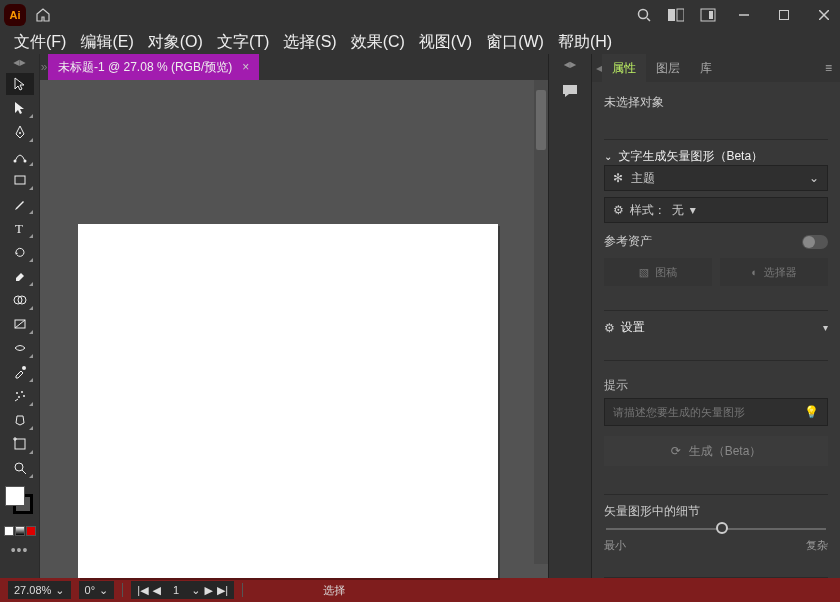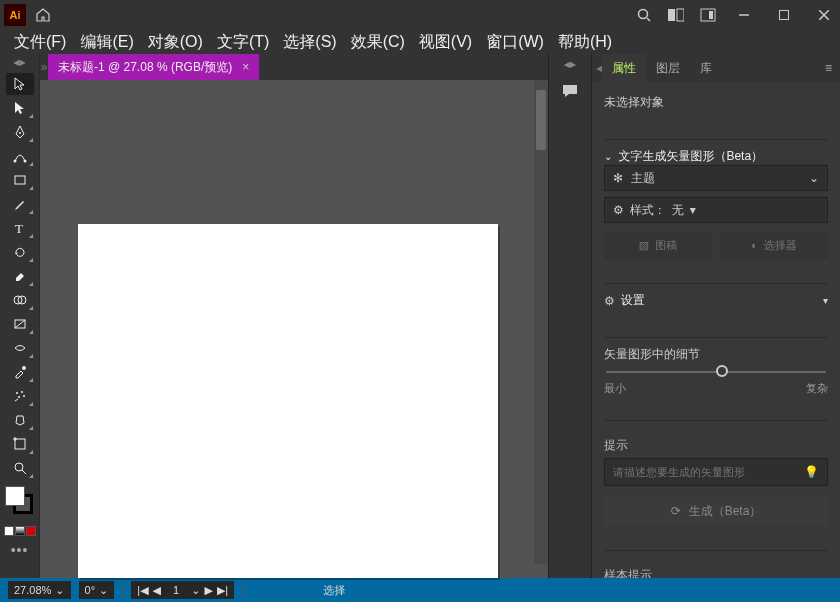--- a/index.html
+++ b/index.html
@@ -1,18 +1,18 @@
 <!DOCTYPE html>
 <html><head>
 <meta charset="utf-8">
 <style>
 *{box-sizing:border-box;margin:0;padding:0;user-select:none}
 body{width:840px;height:602px;background:#333;font-family:"Microsoft YaHei",sans-serif;font-size:12px;color:#ccc;overflow:hidden;position:relative}
 .titlebar{height:30px;background:#333;display:flex;align-items:center;padding:0 4px}
-.ai-logo{width:22px;height:22px;background:#330000;border-radius:0;display:flex;align-items:center;justify-content:center;color:#ff9a00;font-weight:bold;font-size:11px;margin-right:8px}
+.ai-logo{width:22px;height:22px;background:#330000;border-radius:6px;display:flex;align-items:center;justify-content:center;color:#ff9a00;font-weight:bold;font-size:11px;margin-right:8px}
 .home-icon{width:18px;height:18px;color:#ccc;display:flex;align-items:center;justify-content:center}
 .titlebar-right{margin-left:auto;display:flex;align-items:center;gap:16px;color:#ccc}
 .win-btn{width:24px;height:24px;display:flex;align-items:center;justify-content:center;color:#ccc}
 .menubar{height:24px;background:#333;display:flex;align-items:center;padding:0 8px;gap:2px}
 .menu-item{padding:2px 6px;color:#eee;font-size:16px}
 .main{display:flex;height:524px}
 .toolbar-col{width:40px;background:#333;display:flex;flex-direction:column;align-items:center;padding-top:4px;border-right:1px solid #2a2a2a}
 .tool-exp{width:100%;height:10px;display:flex;justify-content:center;color:#888;font-size:8px;margin-bottom:4px}
 .tool{width:28px;height:22px;display:flex;align-items:center;justify-content:center;color:#ddd;margin:1px 0;position:relative}
 .tool.sel{background:#1f1f1f}
@@ -59,21 +59,21 @@
 .btn-half{flex:1;height:28px;background:#343434;display:flex;align-items:center;justify-content:center;gap:6px;color:#777;font-size:11px}
 .slider-sec{margin-top:4px}
 .slider-label{color:#ccc;margin-bottom:8px}
 .slider-track{height:2px;background:#666;position:relative;margin:8px 2px}
 .slider-thumb{position:absolute;width:12px;height:12px;border:2px solid #ccc;background:#383838;border-radius:50%;top:-6px;left:50%}
 .slider-ends{display:flex;justify-content:space-between;color:#999;font-size:11px;margin-top:2px}
 .prompt-box{background:#2f2f2f;border:1px solid #222;height:28px;display:flex;align-items:center;padding:0 8px;margin-top:4px}
 .prompt-in{flex:1;background:transparent;border:none;color:#ccc;font-size:11px;outline:none}
 .bulb{margin-left:6px;color:#aaa}
 .gen-btn{height:30px;background:#3b3b3b;display:flex;align-items:center;justify-content:center;gap:8px;color:#888;margin-top:10px;font-size:12px}
-.statusbar{height:24px;background:#0369a1;display:flex;align-items:center;padding:0 8px;gap:8px;color:#ddd;font-size:11px}
+.statusbar{height:24px;background:#7f1d1d;display:flex;align-items:center;padding:0 8px;gap:8px;color:#ddd;font-size:11px}
 .sb-box{background:#262626;padding:1px 6px;display:flex;align-items:center;gap:4px;height:18px}
 .sb-div{width:1px;height:14px;background:#555}
 svg{display:block}
 </style>
 </head>
 <body>
 
 <div class="titlebar">
   <div class="ai-logo">Ai</div>
   <div class="home-icon">
@@ -306,64 +306,68 @@
           <span>✻</span>
           <span>主题</span>
           <span class="dd-caret">⌄</span>
         </div>
         <div class="row-style">
           <span>⚙</span>
           <span>样式：</span>
           <span>无</span>
           <span class="dd-caret">▾</span>
         </div>
+        <div class="row-ref">
+          <span>参考资产</span>
+          <div class="toggle"></div>
+        </div>
         <div class="btn-row">
           <div class="btn-half">
             <span>▧</span>
             <span>图稿</span>
           </div>
           <div class="btn-half">
             <span>◐</span>
             <span>选择器</span>
           </div>
         </div>
       </div>
 
       <div class="section">
         <div class="sec-head">
           <span class="gear">⚙</span>
           <span>设置</span>
           <span class="caret">▾</span>
         </div>
       </div>
 
+      <div class="section">
+        <div class="field-label">提示</div>
+        <div class="prompt-box">
+          <input class="prompt-in" placeholder="请描述您要生成的矢量图形" style="">
+          <span class="bulb">💡</span>
+        </div>
+        <div class="gen-btn">
+          <span>⟳</span>
+          <span>生成（Beta）</span>
+        </div>
+      </div>
+
       <div class="section slider-sec">
         <div class="slider-label">矢量图形中的细节</div>
         <div class="slider-track">
             <div class="slider-thumb"></div>
           </div>
         <div class="slider-ends">
           <span>最小</span>
           <span>复杂</span>
         </div>
       </div>
 
       <div class="section">
-        <div class="field-label">提示</div>
-        <div class="prompt-box">
-          <input class="prompt-in" placeholder="请描述您要生成的矢量图形" style="">
-          <span class="bulb">💡</span>
-        </div>
-        <div class="gen-btn">
-          <span>⟳</span>
-          <span>生成（Beta）</span>
-        </div>
-      </div>
-
-      <div class="section">
         <div class="field-label">样本提示</div>
       </div>
     </div>
   </div>
 </div>
 
 <div class="statusbar">
   <div class="sb-box">
       <span>27.08%</span>
       <span>⌄</span>

